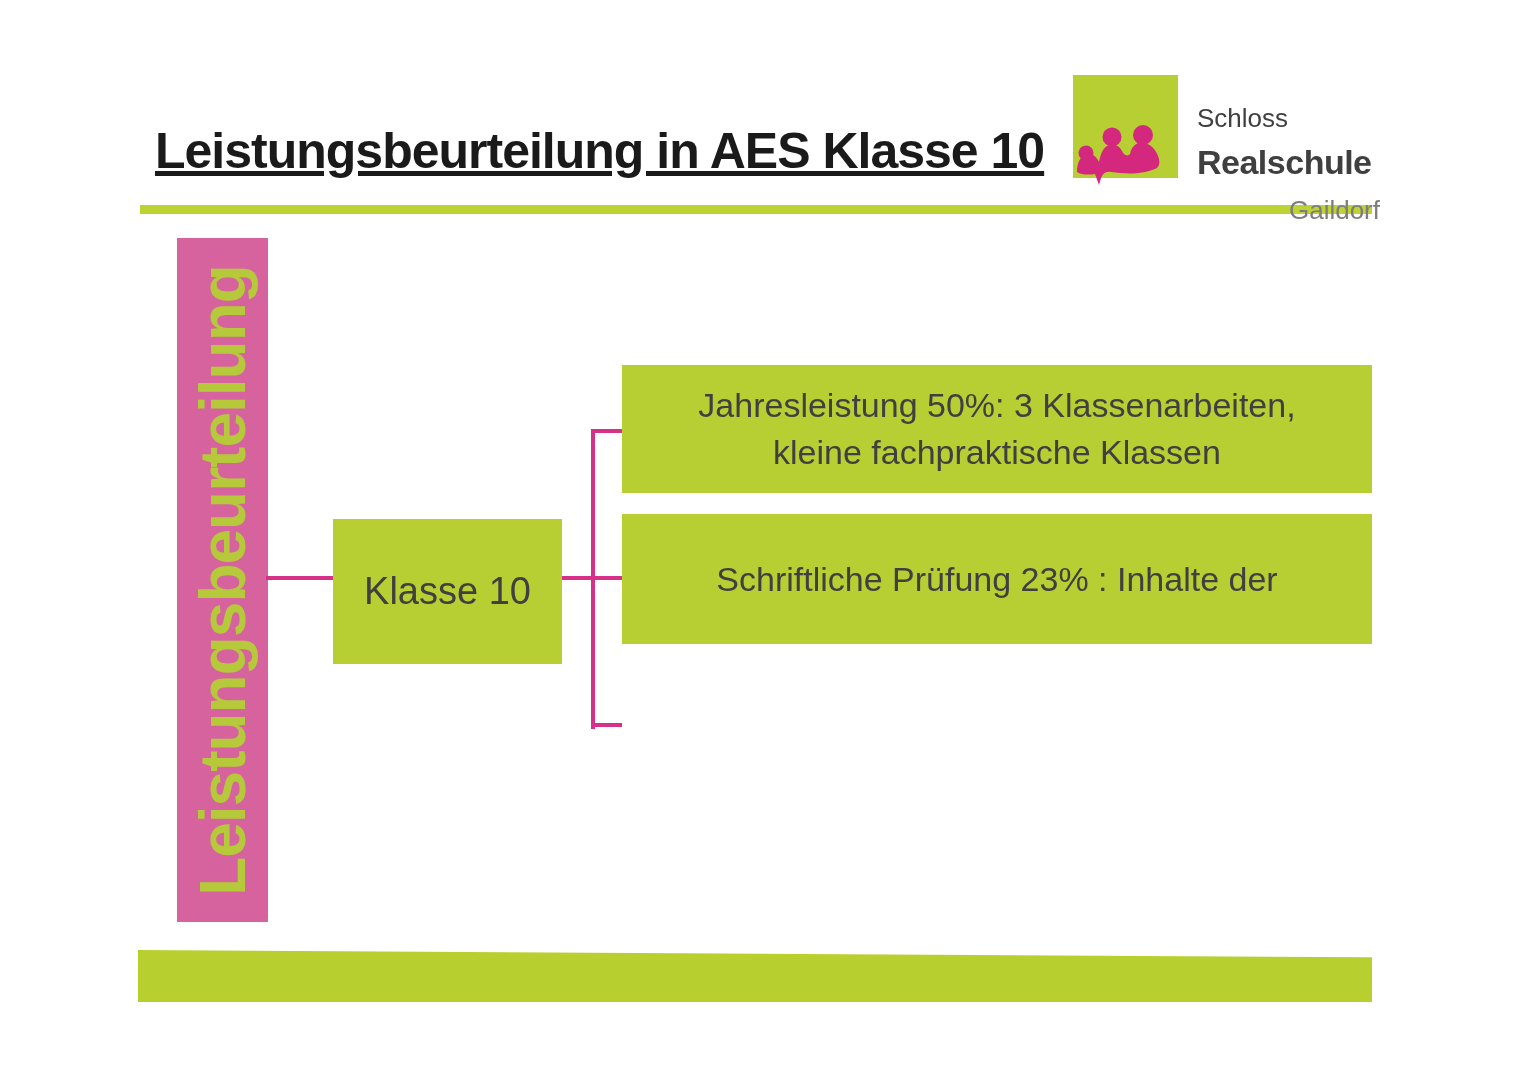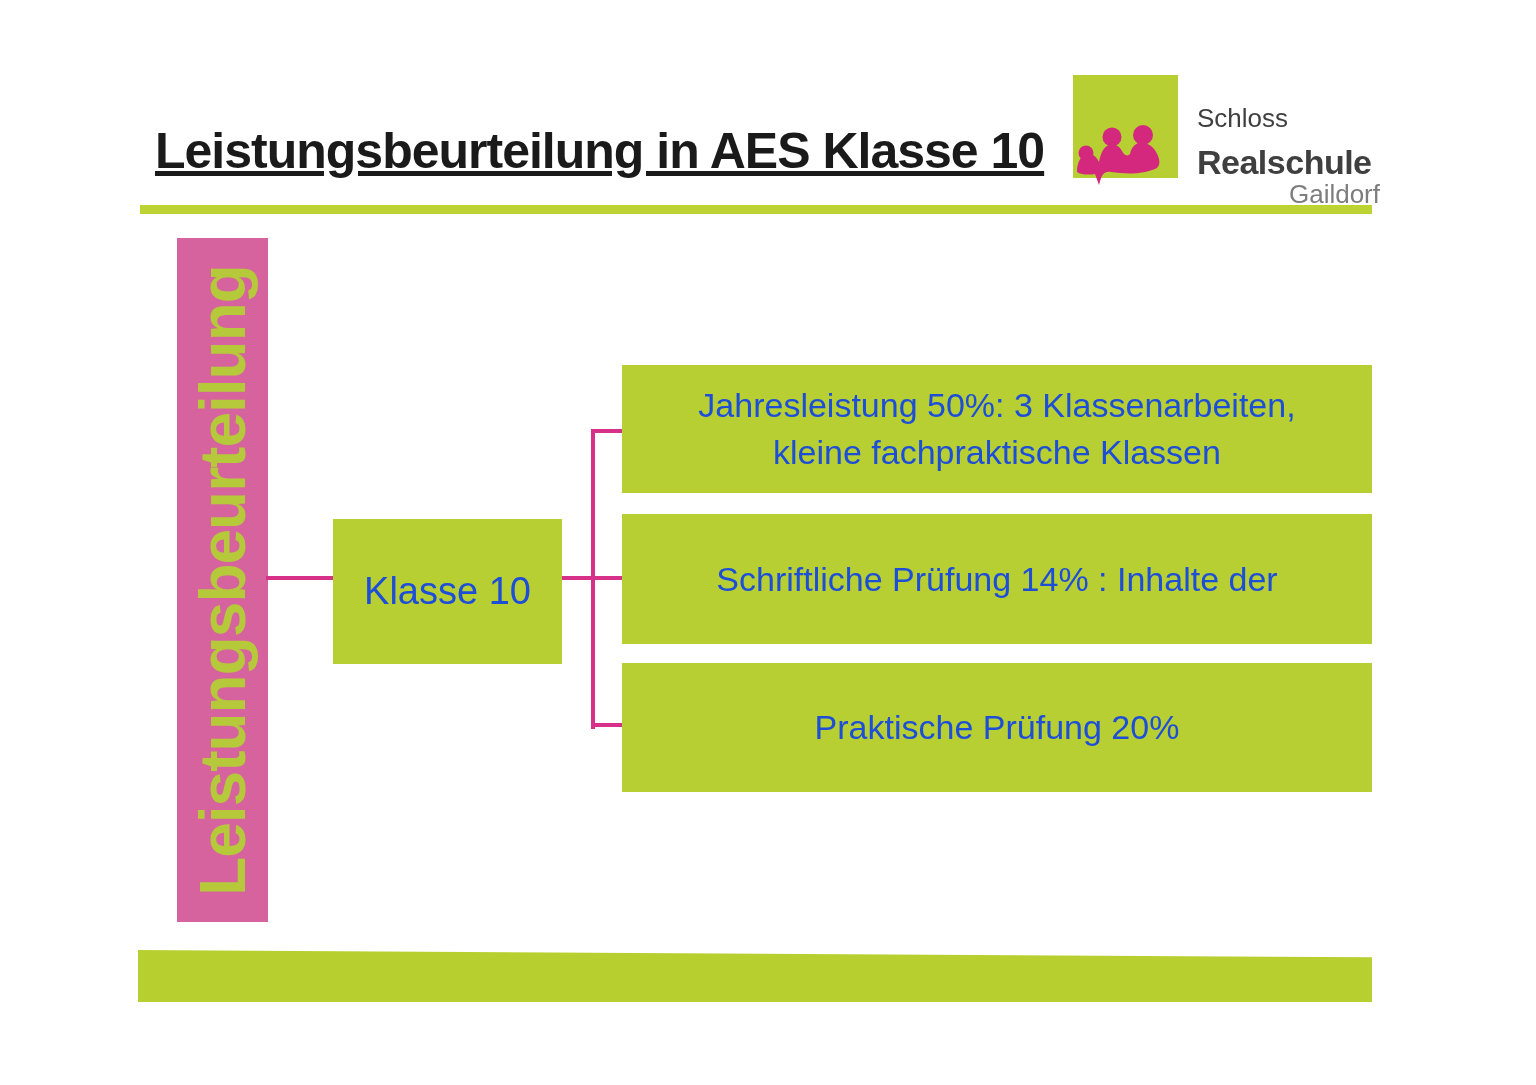--- a/index.html
+++ b/index.html
@@ -22,21 +22,21 @@
   }
   
   .logo-mark{position:absolute;left:1073px;top:75px;width:105px;height:103px;}
   .logo-mark svg{overflow:visible;display:block;}
   .logo-text{
     position:absolute;left:1197px;top:105px;width:183px;
     color:#3f3f3f;line-height:1.0;
   }
   .logo-text .l1{font-size:26px;font-weight:400;letter-spacing:0px;}
   .logo-text .l2{font-size:34px;font-weight:700;margin-top:14px;letter-spacing:-0.5px;}
-  .logo-text .l3{font-size:26px;font-weight:400;color:#7d7d7d;text-align:right;margin-top:2px;}
+  .logo-text .l3{font-size:26px;font-weight:400;color:#7d7d7d;text-align:right;margin-top:18px;}
   
   .sidebar{
     position:absolute;left:177px;top:238px;width:91px;height:684px;
     background:#d6639e;
   }
   .sidebar-label{
     position:absolute;
     left:-296.5px;top:296.5px;          
     width:684px;height:91px;line-height:91px;
     transform:rotate(-90deg);
@@ -46,21 +46,21 @@
   }
   
   .conn{position:absolute;background:#d63089;}
   .conn-root-in   {left:266px;top:576px;width:67px;height:4px;}
   .conn-root-out  {left:562px;top:576px;width:60px;height:4px;}
   .conn-vert      {left:591px;top:429px;width:4px;height:300px;}
   .conn-branch-top{left:591px;top:429px;width:31px;height:4px;}
   .conn-branch-bot{left:591px;top:723px;width:31px;height:4px;}
   
   .node{
-    position:absolute;background:#b8cf33;color:#1d4ed8;
+    position:absolute;background:#b8cf33;color:#404040;
     display:flex;flex-direction:column;justify-content:center;align-items:center;
     text-align:center;
   }
   .node-root{left:333px;top:519px;width:229px;height:145px;font-size:38px;}
   .node-c1{left:622px;top:365px;width:750px;height:128px;font-size:34px;line-height:1.38;}
   .node-c2{left:622px;top:514px;width:750px;height:130px;font-size:34px;line-height:1.38;}
   .node-c3{left:622px;top:663px;width:750px;height:129px;font-size:34px;line-height:1.38;}
   
   .bottom-bar{
     position:absolute;left:138px;top:950px;width:1234px;height:52px;
@@ -116,22 +116,19 @@
   <div class="node node-root">
     <div>Klasse 10</div>
   </div>
 
   <div class="node node-c1">
     <div>Jahresleistung 50%: 3 Klassenarbeiten,</div>
     <div>kleine fachpraktische Klassen</div>
   </div>
 
   <div class="node node-c2">
-    <div>Schriftliche Prüfung 14% : Inhalte der</div>
+    <div>Schriftliche Prüfung 23% : Inhalte der</div>
   </div>
 
-  <div class="node node-c3">
-    <div>Praktische Prüfung 20%</div>
-  </div>
 
   <div class="bottom-bar"></div>
 
 </div>
 
 </body></html>

